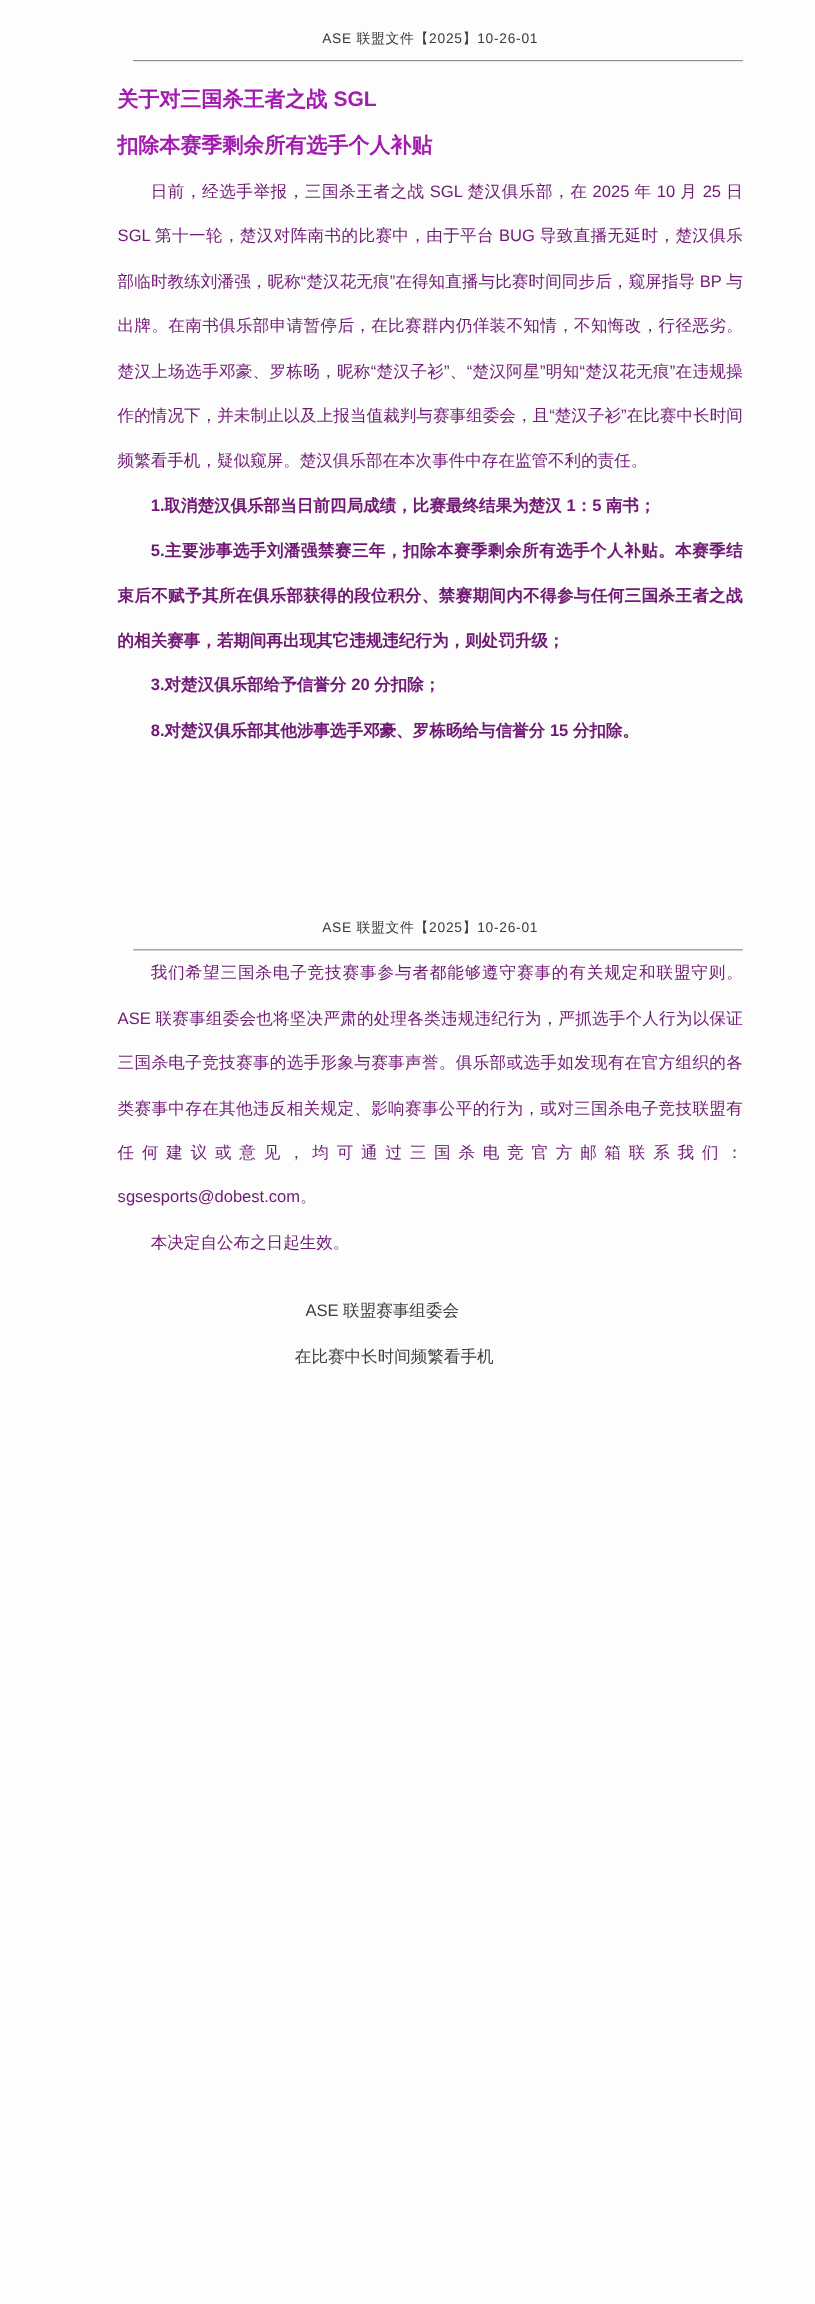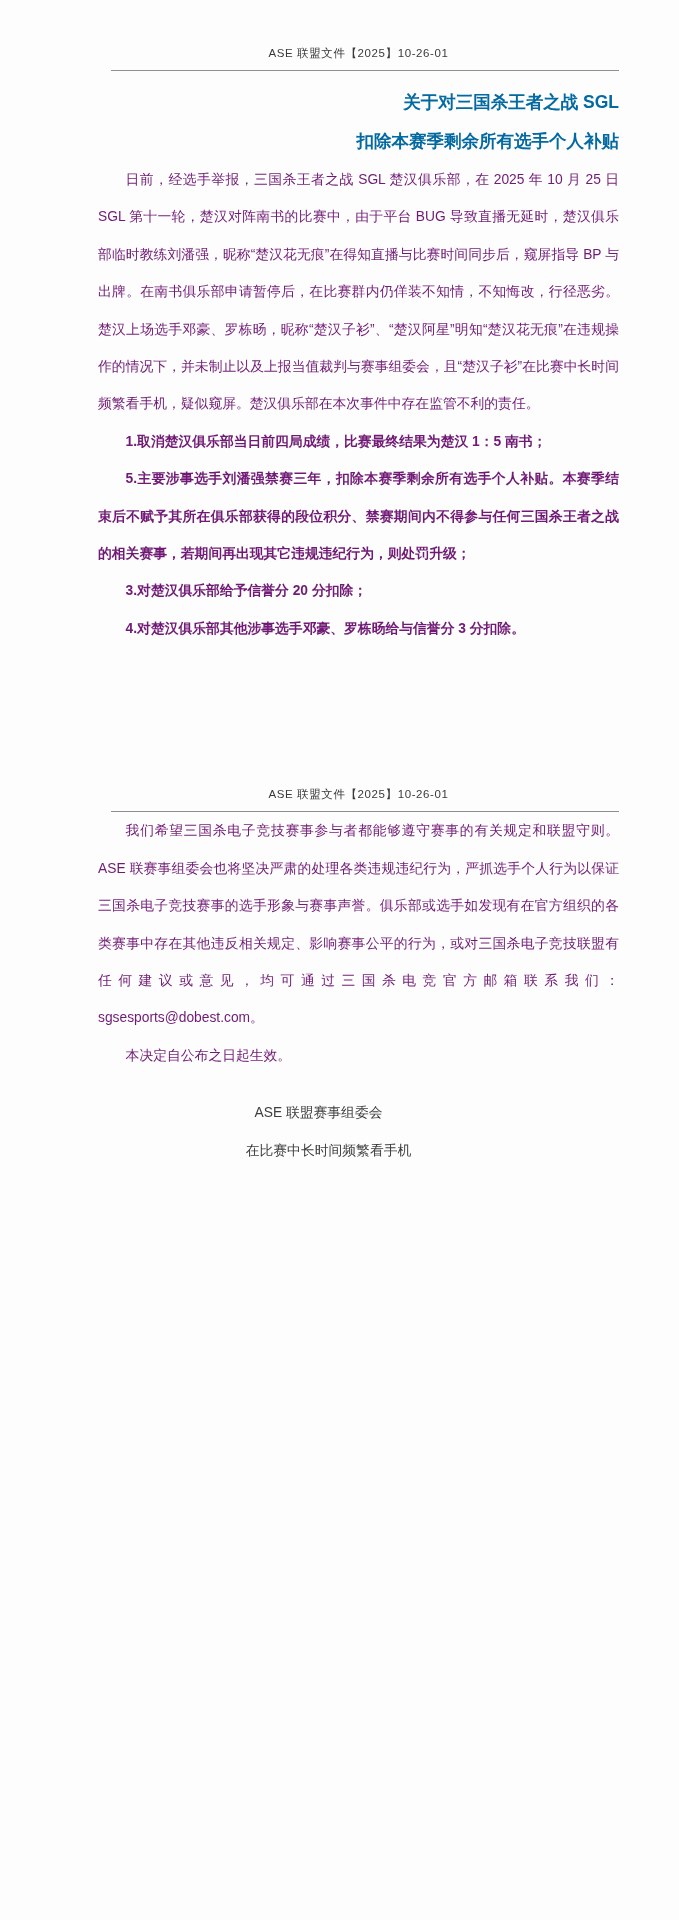--- a/index.html
+++ b/index.html
@@ -5,44 +5,44 @@
   html, body { margin: 0; padding: 0; }
   body {
     width: 679px;
     height: 1920px;
     background: #fdfdfd;
     overflow: hidden;
     font-family: "Liberation Sans", "DejaVu Sans", sans-serif;
     color: #3e3e3e;
     -webkit-font-smoothing: antialiased;
   }
-  .doc { padding-top: 46px; }
+  .doc { padding-top: 26px; }
   .col { margin-left: 98px; width: 521px; }
 
   .file-header {
     text-align: center;
     font-size: 11.5px;
     letter-spacing: 0.6px;
     color: #3a3a3a;
     line-height: 15px;
   }
   .rule {
     height: 0;
     border: none;
     border-top: 1.4px solid #8f8f8f;
     margin: 9px 0 0 13px;
     width: 508px;
   }
 
   .doc-title {
     margin: 12px 0 0 0;
-    text-align: right;
+    text-align: left;
     font-size: 17.5px;
     font-weight: 700;
-    color: #0369a1;
+    color: #a21caf;
     line-height: 39px;
   }
   .doc-title .t-line { display: block; }
 
   p.body {
     margin: 0;
     font-size: 13.8px;
     line-height: 37.4px;
     text-align: justify;
     text-indent: 2em;
@@ -82,21 +82,21 @@
         <span class="t-line">关于对三国杀王者之战 SGL</span>
         <span class="t-line">扣除本赛季剩余所有选手个人补贴</span>
       </h1>
 
       <p class="body para-first">日前，经选手举报，三国杀王者之战 SGL 楚汉俱乐部，在 2025 年 10 月 25 日 SGL 第十一轮，楚汉对阵南书的比赛中，由于平台 BUG 导致直播无延时，楚汉俱乐部临时教练刘潘强，昵称“楚汉花无痕”在得知直播与比赛时间同步后，窥屏指导 BP 与出牌。在南书俱乐部申请暂停后，在比赛群内仍佯装不知情，不知悔改，行径恶劣。楚汉上场选手邓豪、罗栋旸，昵称“楚汉子衫”、“楚汉阿星”明知“楚汉花无痕”在违规操作的情况下，并未制止以及上报当值裁判与赛事组委会，且“楚汉子衫”在比赛中长时间频繁看手机，疑似窥屏。楚汉俱乐部在本次事件中存在监管不利的责任。</p>
 
 
       <p class="body item">1.取消楚汉俱乐部当日前四局成绩，比赛最终结果为楚汉 1：5 南书；</p>
       <p class="body item">5.主要涉事选手刘潘强禁赛三年，扣除本赛季剩余所有选手个人补贴。本赛季结束后不赋予其所在俱乐部获得的段位积分、禁赛期间内不得参与任何三国杀王者之战的相关赛事，若期间再出现其它违规违纪行为，则处罚升级；</p>
       <p class="body item item-tight">3.对楚汉俱乐部给予信誉分 20 分扣除；</p>
-      <p class="body item item-tight">4.对楚汉俱乐部其他涉事选手邓豪、罗栋旸给与信誉分 3 分扣除。</p>
+      <p class="body item item-tight">8.对楚汉俱乐部其他涉事选手邓豪、罗栋旸给与信誉分 15 分扣除。</p>
     </div>
   </section>
 
   <div class="page-gap"></div>
 
   <section class="page">
     <div class="col">
       <div class="file-header">ASE 联盟文件【2025】10-26-01</div>
       <div class="rule"></div>
 

